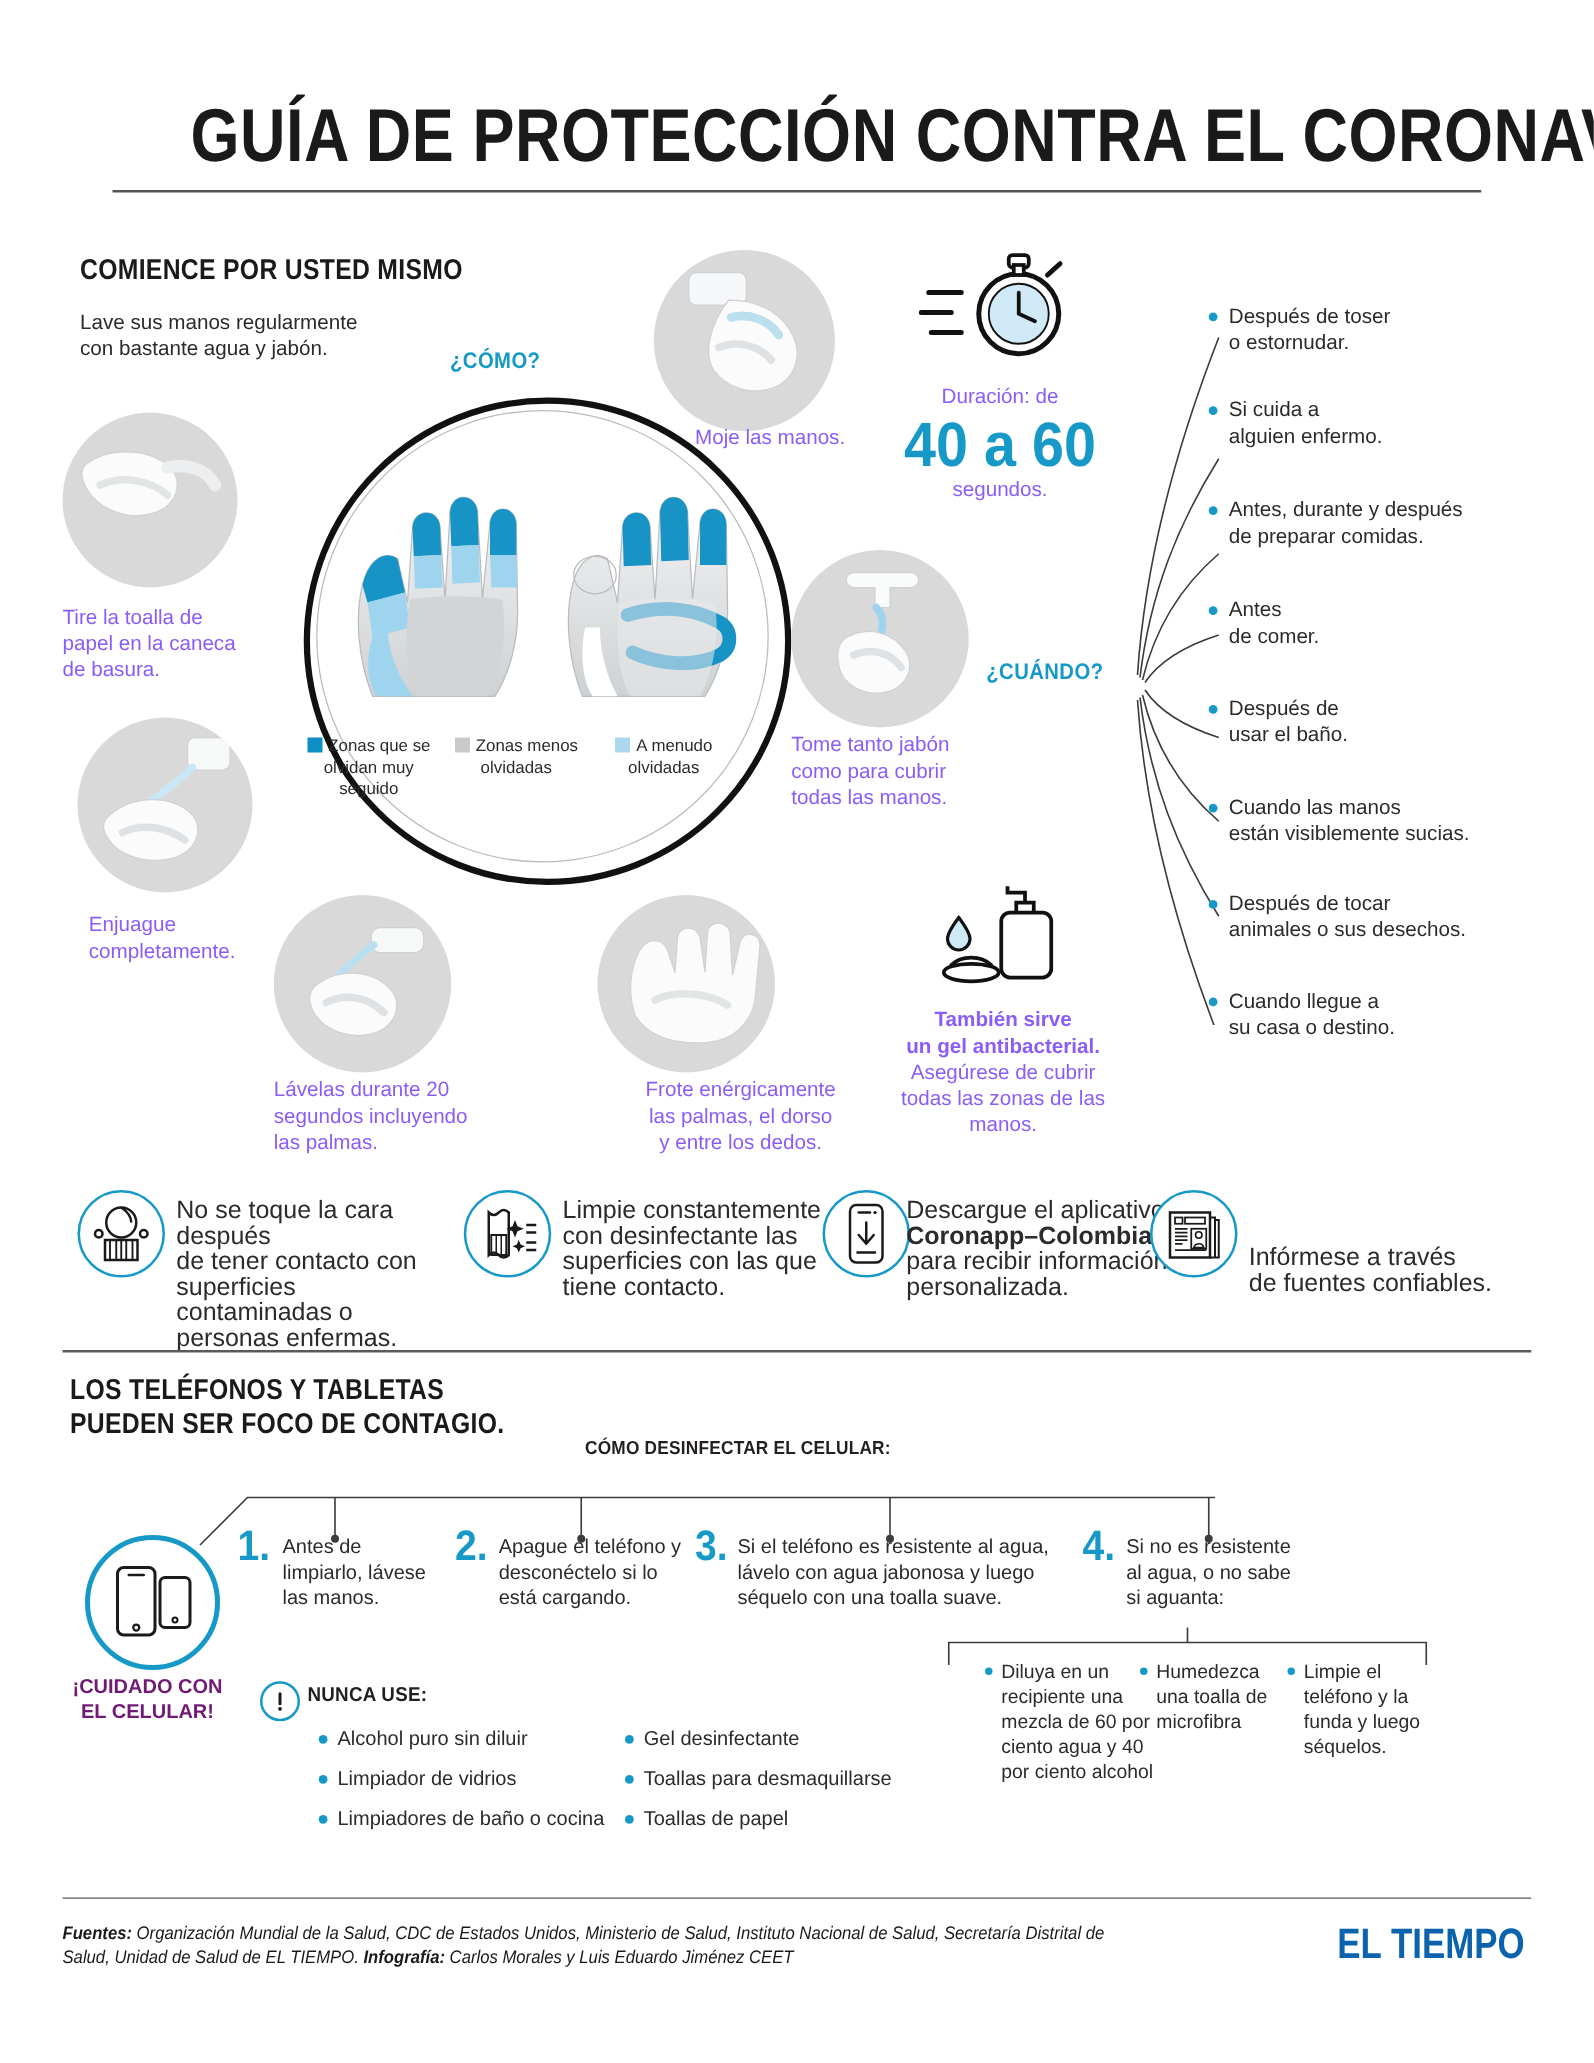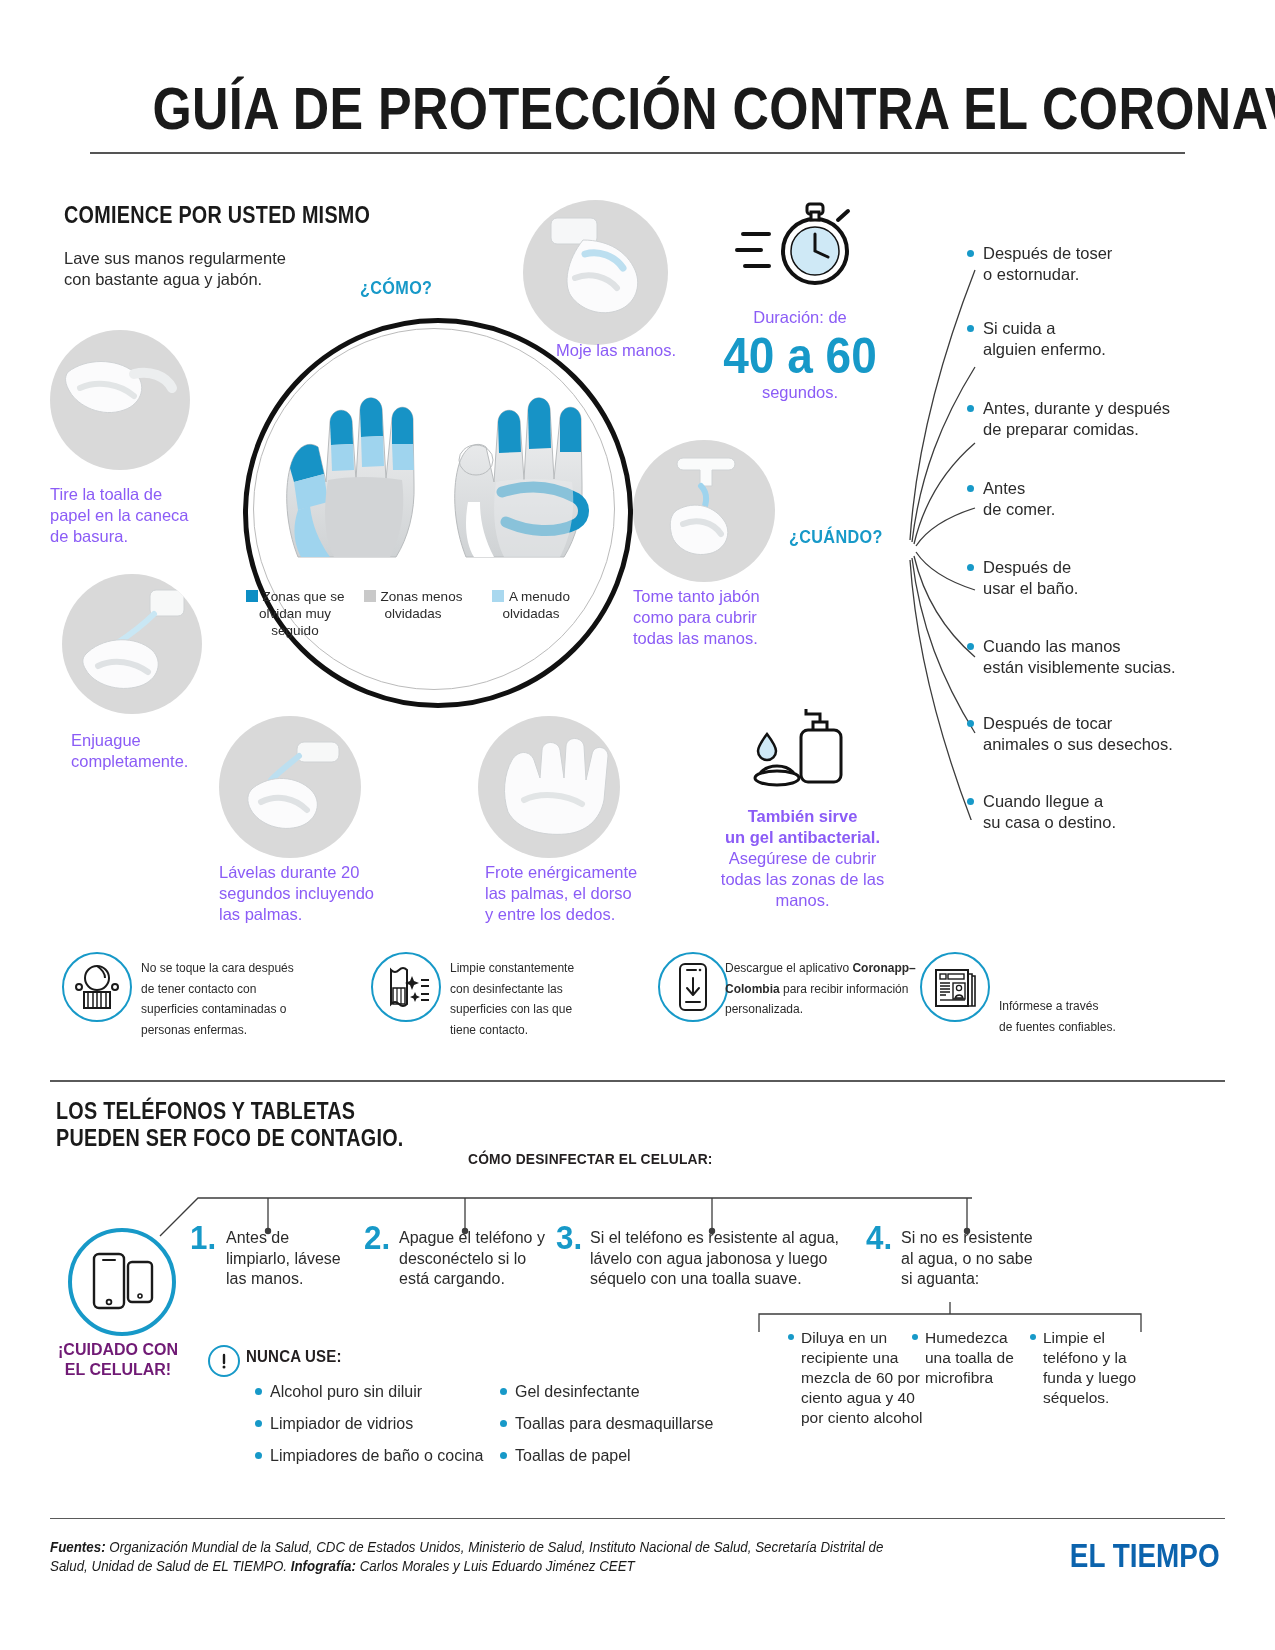--- a/index.html
+++ b/index.html
@@ -62,21 +62,21 @@
     transform:scaleX(.92);transform-origin:center top;
   }
 
   
   .wbul{position:absolute;font-size:16.5px;line-height:21px;color:#2b2b2b;white-space:pre-line;padding-left:16px;}
   .wbul::before{content:"";position:absolute;left:0;top:7px;width:7px;height:7px;border-radius:50%;background:#1799c8;}
 
   
   .iconcirc{border:2.5px solid #1799c8;border-radius:50%;background:#fff;position:absolute;}
   .iconcirc svg{position:absolute;left:0;top:0;width:100%;height:100%;}
-  .irow-txt{position:absolute;font-size:12px;line-height:20.5px;color:#2b2b2b;white-space:pre-line;}
+  .irow-txt{position:absolute;font-size:20px;line-height:20.5px;color:#2b2b2b;white-space:pre-line;}
 
   
   .hr{background:#5a5a5a;height:1.6px;position:absolute;}
 
   
   .step-num{
     font-family:"Liberation Sans Narrow","Liberation Sans",sans-serif;
     font-weight:700;font-size:34px;color:#1799c8;line-height:34px;
     position:absolute;transform:scaleX(.92);transform-origin:left top;
   }
@@ -214,21 +214,21 @@
 las palmas.</div>
 
   <div class="disc" style="left:478px;top:716px;width:142px;height:142px;">
     <svg viewBox="0 0 142 142">
       <path d="M30 96 C24 78 26 58 34 44 C40 34 52 34 56 44 L62 62 L64 34 C65 24 80 24 82 34 L86 62 L88 30
                C89 20 104 20 106 30 L108 64 L114 38 C116 28 130 30 130 40 L126 84 C122 104 108 116 88 118
                C64 120 40 114 30 96Z" fill="#fbfbfc" stroke="#cfd2d4"></path>
       <path d="M46 84 C62 76 88 78 104 88" fill="none" stroke="#e2e5e6" stroke-width="6" stroke-linecap="round"></path>
     </svg>
   </div>
-  <div class="abs cap" style="left:485px;top:862px;width:215px;">Frote enérgicamente
+  <div class="abs cap" style="left:485px;top:862px;width:215px;text-align:center;">Frote enérgicamente
 las palmas, el dorso
 y entre los dedos.</div>
 
   <div class="disc" style="left:62px;top:574px;width:140px;height:140px;">
     <svg viewBox="0 0 140 140">
       <rect x="88" y="16" width="34" height="26" rx="6" fill="#f7f8f8" stroke="#cfd2d4"></rect>
       <path d="M92 40 C80 52 66 62 54 70" fill="none" stroke="#c9e7f4" stroke-width="6" stroke-linecap="round"></path>
       <path d="M26 78 C44 62 74 62 90 76 C102 88 96 106 78 112 C56 119 32 110 24 96 C19 88 20 83 26 78Z" fill="#fbfbfc" stroke="#cfd2d4"></path>
       <path d="M36 92 C52 84 72 88 86 98" fill="none" stroke="#dfe2e4" stroke-width="6" stroke-linecap="round"></path>
     </svg>

